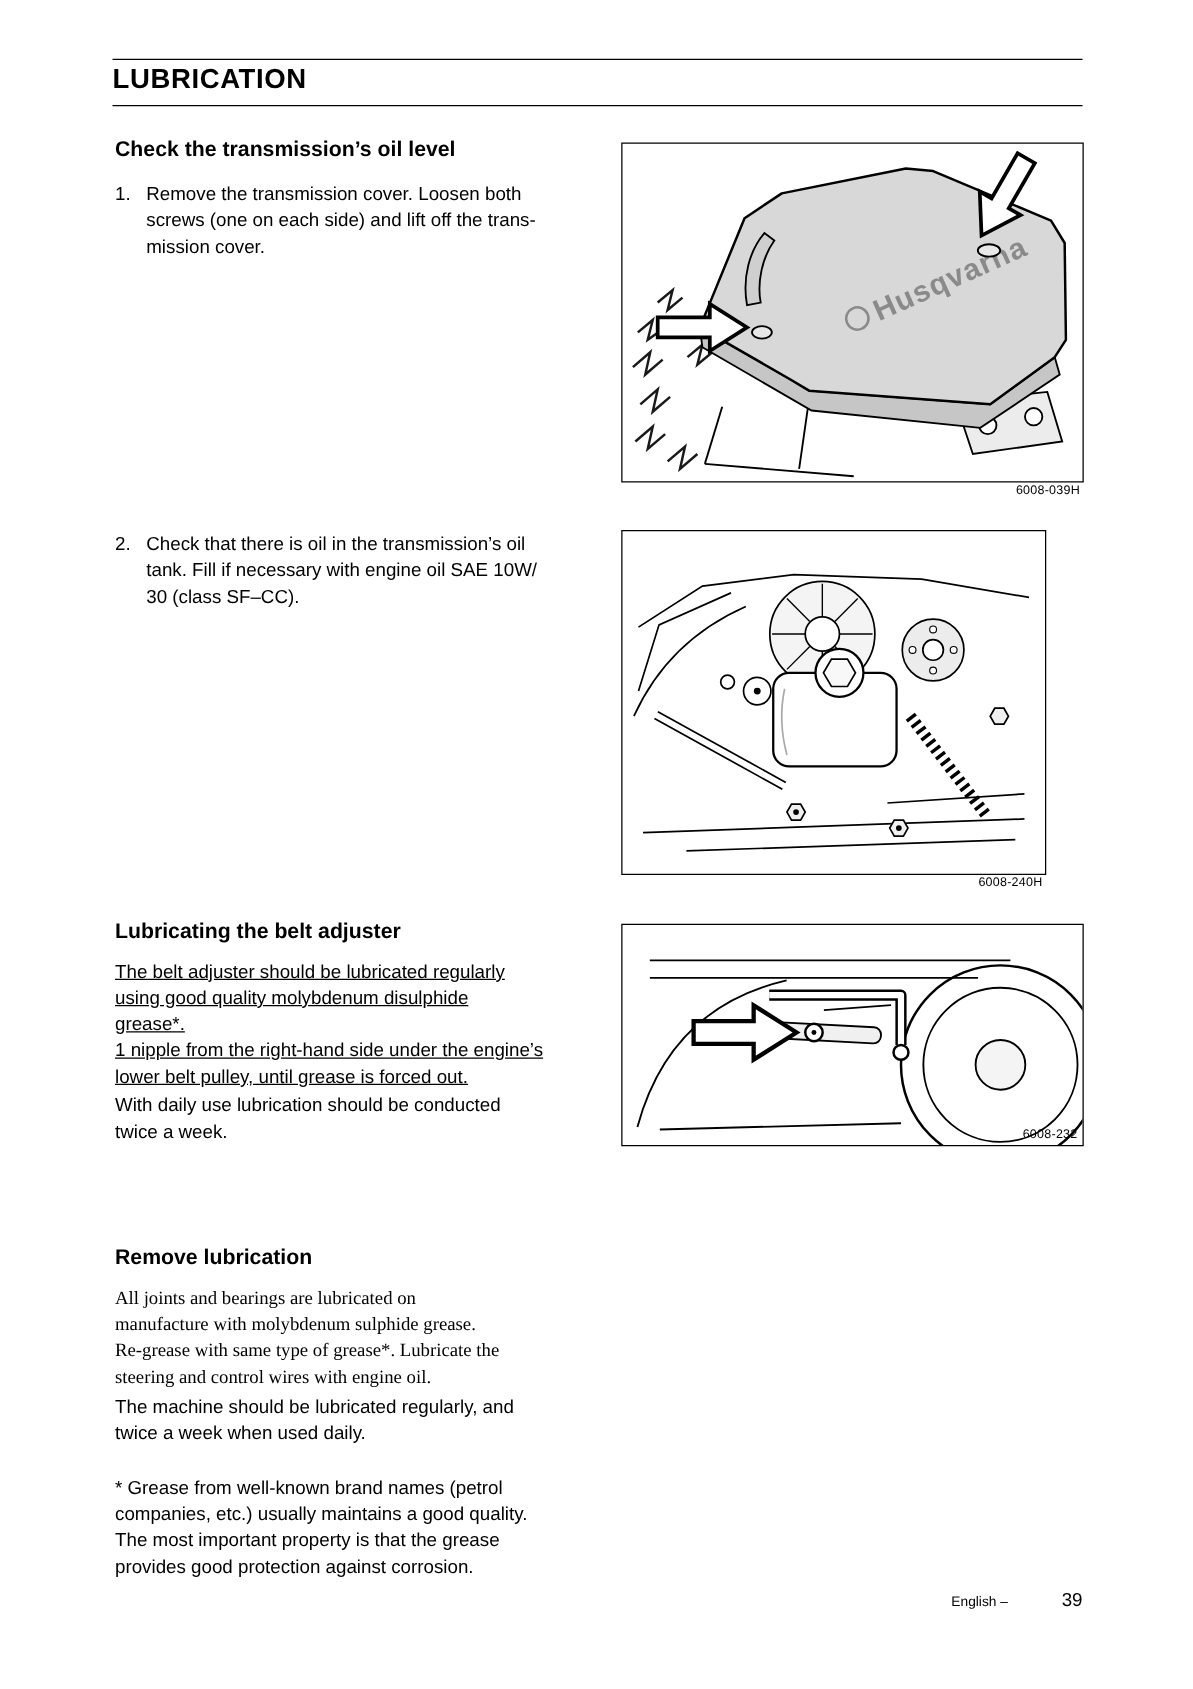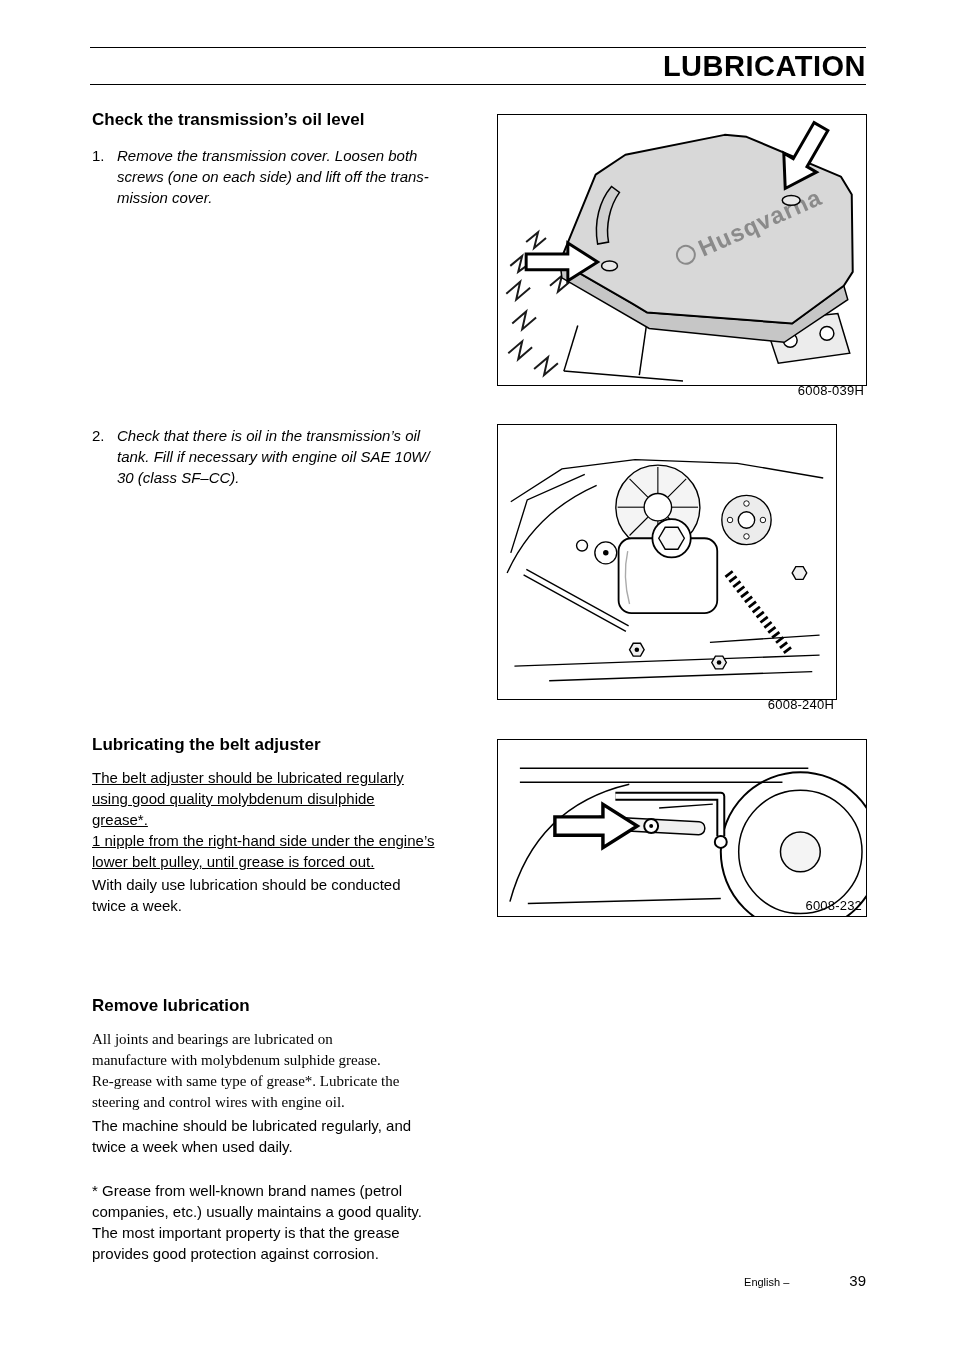--- a/index.html
+++ b/index.html
@@ -10,53 +10,53 @@
     color: #000;
   }
   .page { position: relative; width: 954px; height: 1351px; background: #fff; overflow: hidden; }
 
   .rule { position: absolute; left: 90px; width: 776px; border-top: 1.5px solid #000; }
   .rule-top { top: 47px; }
   .rule-bottom { top: 84px; }
 
   .title {
     position: absolute; left: 90px; top: 50px; width: 776px;
-    text-align: right; font-size: 29px; font-weight: bold; letter-spacing: 0.5px;
+    text-align: left; font-size: 22px; font-weight: bold; letter-spacing: 0.5px;
   }
 
   .heading { position: absolute; left: 92px; font-size: 17px; font-weight: bold; }
   .h1 { top: 110px; }
   .h2 { top: 735px; }
   .h3 { top: 996px; }
 
   .step { position: absolute; left: 92px; display: flex; width: 380px; font-size: 15px; line-height: 21px; }
   .step-1 { top: 145px; }
   .step-2 { top: 425px; }
   .step-num { width: 25px; flex: none; }
-  .step-text { white-space: pre-line; font-style: italic; }
+  .step-text { white-space: pre-line; }
 
   .para { position: absolute; left: 92px; width: 398px; font-size: 15px; line-height: 21px; white-space: pre-line; }
   .p-belt-1 { top: 767px; text-decoration: underline; }
   .p-belt-2 { top: 874px; }
   .p-gen-1 { top: 1029px; font-family: Liberation Serif, serif; }
   .p-gen-2 { top: 1115px; }
   .p-gen-3 { top: 1180px; }
 
   .figure { position: absolute; left: 497px; border: 1px solid #000; background: #fff; }
   .fig-1 { top: 114px; width: 370px; height: 272px; }
   .fig-2 { top: 424px; width: 340px; height: 276px; }
   .fig-3 { top: 739px; width: 370px; height: 178px; }
   .figure svg { display: block; width: 100%; height: 100%; }
-  .figure-code { position: absolute; right: 2px; font-size: 13px; letter-spacing: 0.2px; margin-left: 40px; }
+  .figure-code { position: absolute; right: 2px; font-size: 10px; letter-spacing: 0.2px; margin-left: 40px; }
   .code-below { bottom: -13px; }
   .code-inside { bottom: 3px; right: 4px; }
 
   .footer {
     position: absolute; right: 88px; top: 1272px;
-    display: flex; align-items: baseline; gap: 22px; font-size: 11px;
+    display: flex; align-items: baseline; gap: 5px; font-size: 11px;
   }
   .footer .page-num { font-size: 15px; margin-left: 38px; }
 </style>
 </head>
 <body>
 
 <div class="page">
 
   <div class="rule rule-top"></div>
   <h1 class="title">LUBRICATION</h1>

